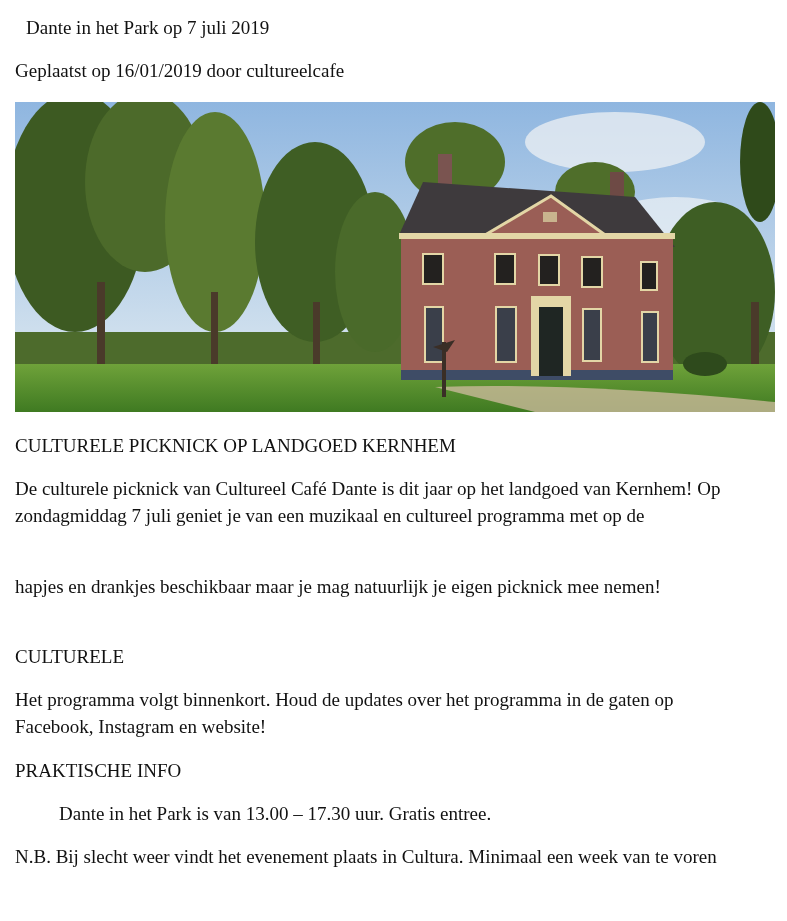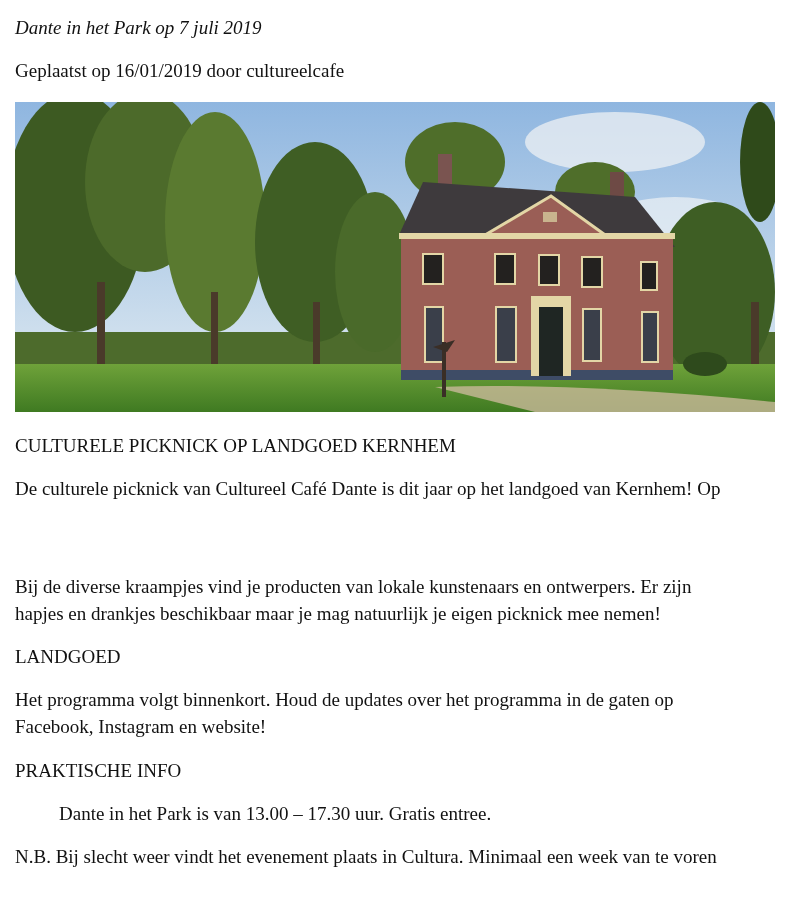--- a/index.html
+++ b/index.html
@@ -5,21 +5,21 @@
   html, body { margin: 0; padding: 0; background: #ffffff; }
   body {
     width: 787px; height: 921px; overflow: hidden;
     font-family: "Liberation Serif", "DejaVu Serif", serif;
     color: #111111;
     font-size: 19px;
     position: relative;
   }
   .page { position: absolute; left: 15px; top: 0; width: 765px; }
   .line { margin: 0; line-height: 27px; }
-  .title { position: absolute; top: 14px; left: 0; font-style: italic; }
+  .title { position: absolute; top: 14px; left: 11px; }
   .meta { position: absolute; top: 57px; left: 0; }
   .hero {
     position: absolute; top: 102px; left: 0; width: 760px; height: 310px;
     overflow: hidden; display: block;
   }
   .hero svg { display: block; }
   .block { position: absolute; left: 0; width: 765px; }
   .b1 { top: 432px; }
   .b2 { top: 475px; font-family: Liberation Serif, serif; }
   .b3 { top: 573px; }
@@ -113,28 +113,28 @@
       <path d="M418 245 L440 238 L432 250 Z" fill="#3a2e26"></path>
 
       <ellipse cx="690" cy="262" rx="22" ry="12" fill="#2e4a1c"></ellipse>
     </svg>
   </div>
 
   <p class="line block b1">CULTURELE PICKNICK OP LANDGOED KERNHEM</p>
 
   <div class="block b2">
     <p class="line">De culturele picknick van Cultureel Café Dante is dit jaar op het landgoed van Kernhem! Op</p>
+    <p class="line">zondagmiddag 7 juli geniet je van een muzikaal en cultureel programma met op de</p>
   </div>
 
   <div class="block b3">
-    <p class="line">Bij de diverse kraampjes vind je producten van lokale kunstenaars en ontwerpers. Er zijn</p>
     <p class="line">hapjes en drankjes beschikbaar maar je mag natuurlijk je eigen picknick mee nemen!</p>
   </div>
 
-  <p class="line block b4">LANDGOED</p>
+  <p class="line block b4">CULTURELE</p>
 
   <div class="block b5">
     <p class="line">Het programma volgt binnenkort. Houd de updates over het programma in de gaten op</p>
     <p class="line">Facebook, Instagram en website!</p>
   </div>
 
   <p class="line block b6">PRAKTISCHE INFO</p>
 
   <div class="block b7">
     <p class="line">Dante in het Park is van 13.00 – 17.30 uur. Gratis entree.</p>

